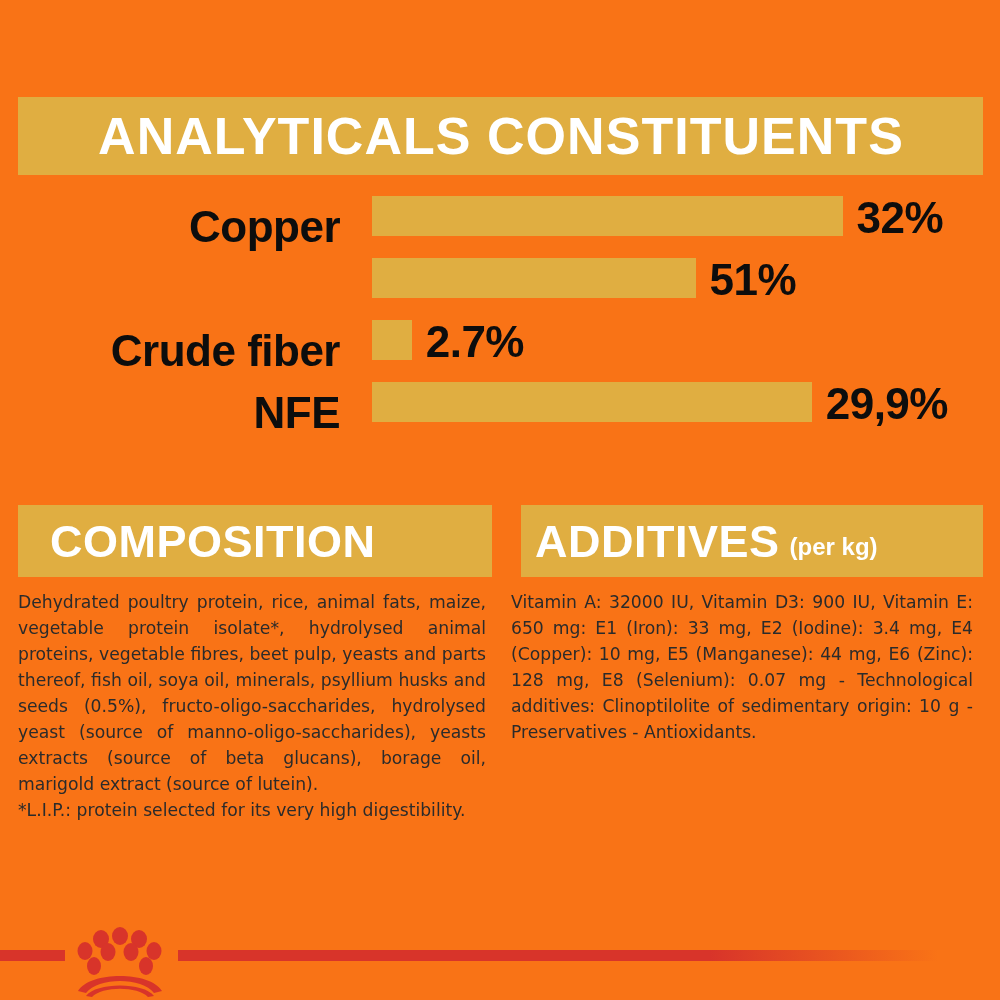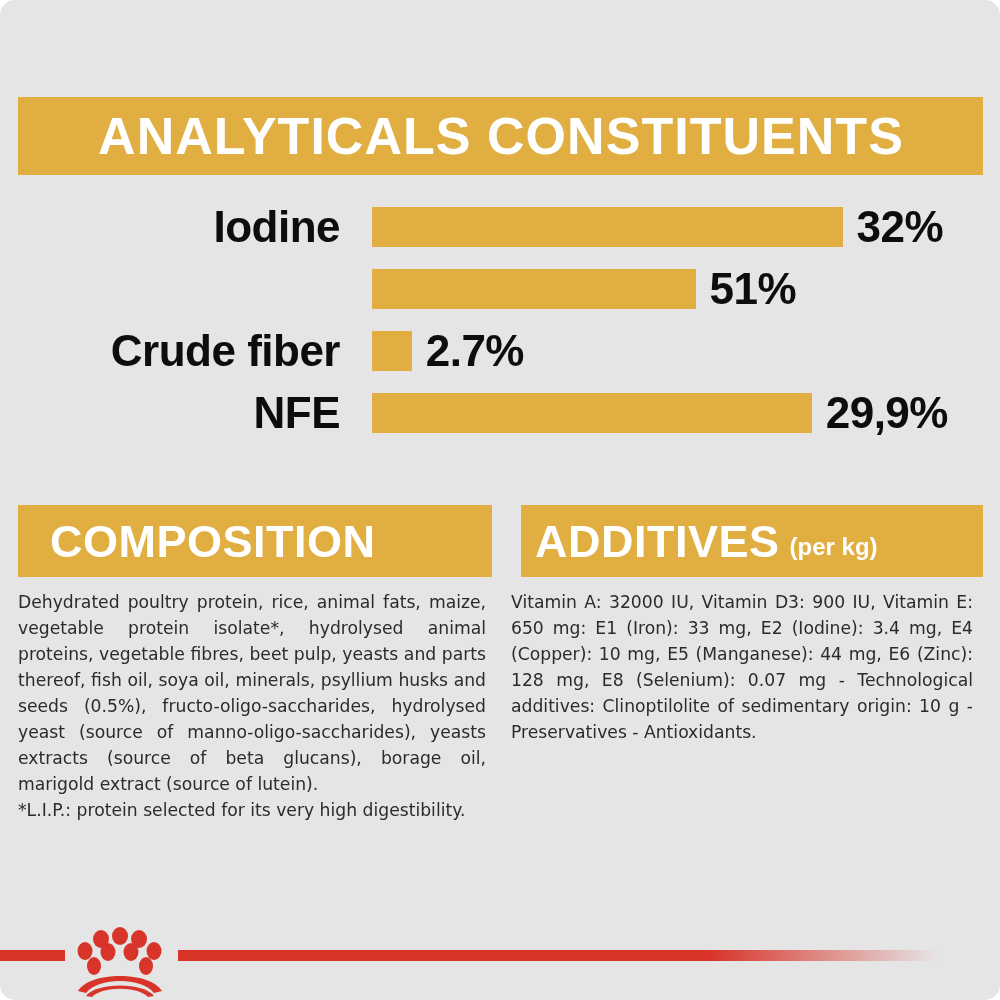--- a/index.html
+++ b/index.html
@@ -12,22 +12,21 @@
     height: 1000px;
     position: relative;
     overflow: hidden;
     font-family: "DejaVu Sans", sans-serif;
     -webkit-font-smoothing: antialiased;
   }
 
   .page {
     position: absolute;
     inset: 0;
-    background: #e5e5e5;
-    border-radius: 15px;
+    background: #f97316;
   }
 
   
   .band {
     position: absolute;
     background: #e0ae41;
     display: flex;
     align-items: center;
     box-sizing: border-box;
   }
@@ -112,21 +111,20 @@
     line-height: 1;
     white-space: nowrap;
     letter-spacing: -0.5px;
   }
   .bar-track {
     position: absolute;
     left: 372px;
     right: 0;
     height: 100%;
     display: flex;
-    align-items: center;
   }
   .bar-fill {
     background: #e0ae41;
     height: 40px;
     flex: 0 0 auto;
   }
   .bar-value {
     color: #0d0d0d;
     font-family: "Liberation Sans", sans-serif;
     font-weight: 700;
@@ -198,21 +196,21 @@
 
 <div class="page">
 
   <div class="band" id="band-analyticals">
     <span class="band-title">ANALYTICALS CONSTITUENTS</span>
   </div>
 
   <div id="chart">
 
     <div class="chart-row">
-      <span class="bar-label">Iodine</span>
+      <span class="bar-label">Copper</span>
       <div class="bar-track">
         <div class="bar-fill" style="width: 470.6px; background: rgb(224, 174, 65);"></div>
         <span class="bar-value">32%</span>
       </div>
     </div>
 
     <div class="chart-row">
       <div class="bar-track">
         <div class="bar-fill" style="width: 323.5px; background: rgb(224, 174, 65);"></div>
         <span class="bar-value">51%</span>

